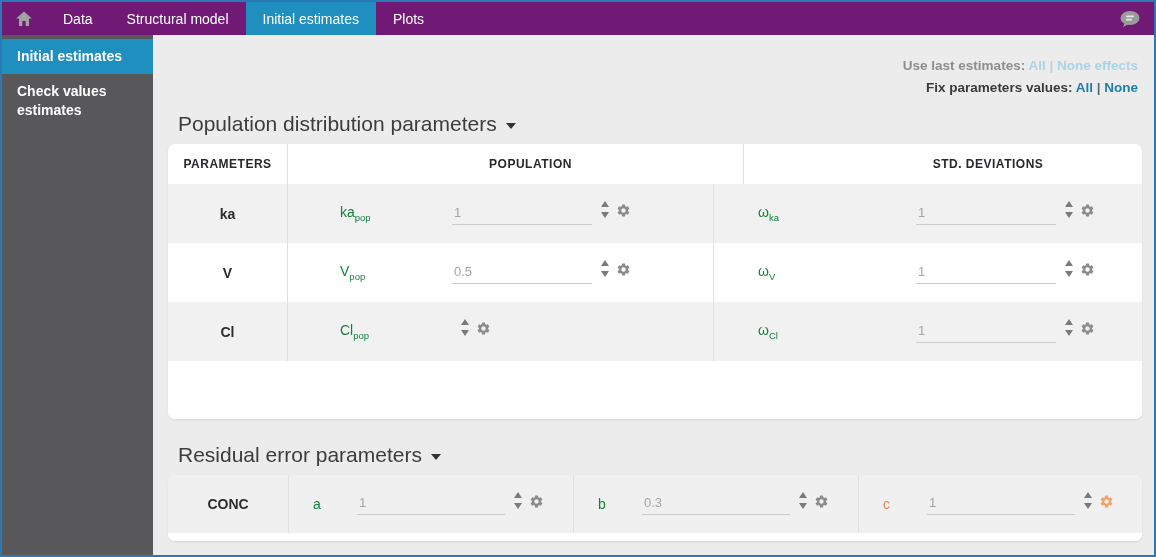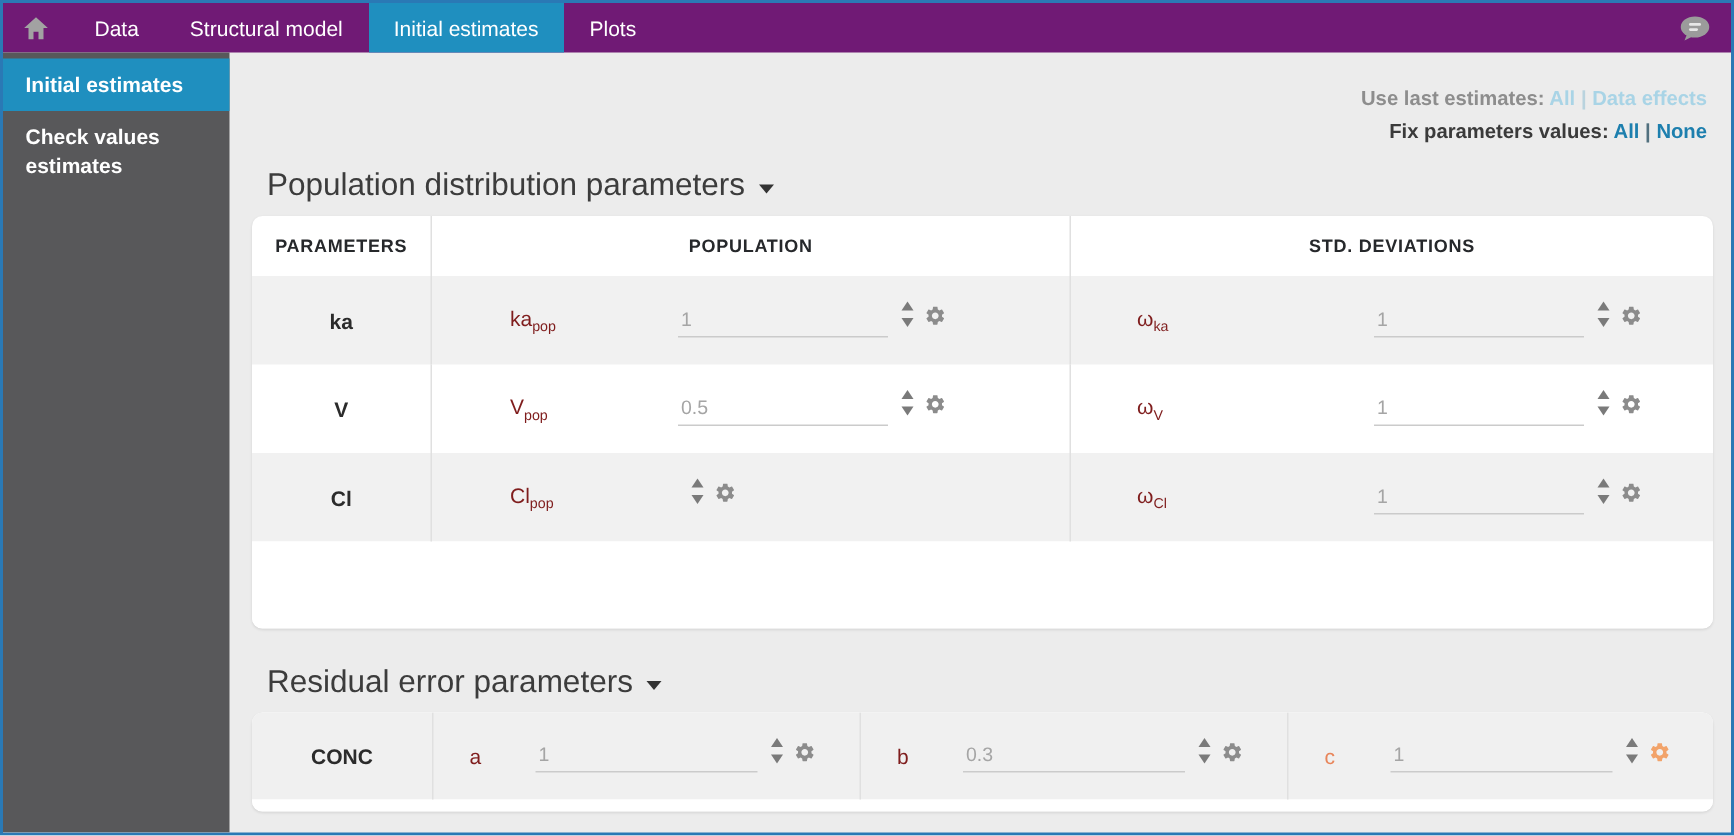--- a/index.html
+++ b/index.html
@@ -59,36 +59,36 @@
     width:0; height:0; margin-left:9px; margin-top:4px;
     border-left:5px solid transparent; border-right:5px solid transparent;
     border-top:6px solid #333;
   }
 
   
   .card {
     margin-left:15px; width:974px; background:#fff; border-radius:7px;
     box-shadow:0 1px 2px rgba(0,0,0,.10); overflow:hidden;
   }
-  .thead { display:flex; height:40px; align-items:center; }
+  .thead { display:flex; height:40px; align-items:center;gap:30px; }
   .th {
     font-size:12px; font-weight:bold; color:#26282b; letter-spacing:.5px;
     text-align:center; align-self:stretch; display:flex; align-items:center; justify-content:center;
   }
   .col-param { flex:0 0 120px; }
   .col-pop   { flex:0 0 426px; }
   .col-sd    { flex:0 0 428px; }
   .bordR { border-right:1px solid #e0e0e0; }
 
   .trow { display:flex; height:59px; align-items:center; }
   .trow.stripe { background:#f1f1f1; }
   .cell { align-self:stretch; display:flex; align-items:center; }
   .cell.center { justify-content:center; }
   .param-name { font-size:14px; font-weight:bold; color:#2b2b2b; }
-  .plabel { font-size:14px; color:#7f1d1d; }
+  .plabel { font-size:14px; color:#15803d; }
   .plabel sub { font-size:9.5px; }
 
   .pv-pop { padding-left:52px; }
   .pv-pop .plabel { width:112px; }
   .pv-sd  { padding-left:44px; }
   .pv-sd  .plabel { width:158px; }
 
   .ival {
     width:140px; border:none; border-bottom:1px solid #cbcbcb; background:transparent;
     color:#a5a5a5; font-size:13px; padding:2px 2px 4px 2px; outline:none;
@@ -147,21 +147,21 @@
       <div class="side-item">Check values estimates</div>
     </div>
 
     <div class="main">
 
       <div class="actions">
         <div>
           <span class="lbl-muted">Use last estimates:</span>
           <span class="lnk light">All</span>
           <span class="sep-light">|</span>
-          <span class="lnk light">Data effects</span>
+          <span class="lnk light">None effects</span>
         </div>
         <div>
           <span class="lbl-dark">Fix parameters values:</span>
           <span class="lnk blue">All</span>
           <span class="sep-dark">|</span>
           <span class="lnk blue">None</span>
         </div>
       </div>
 
       <div class="section-title">

